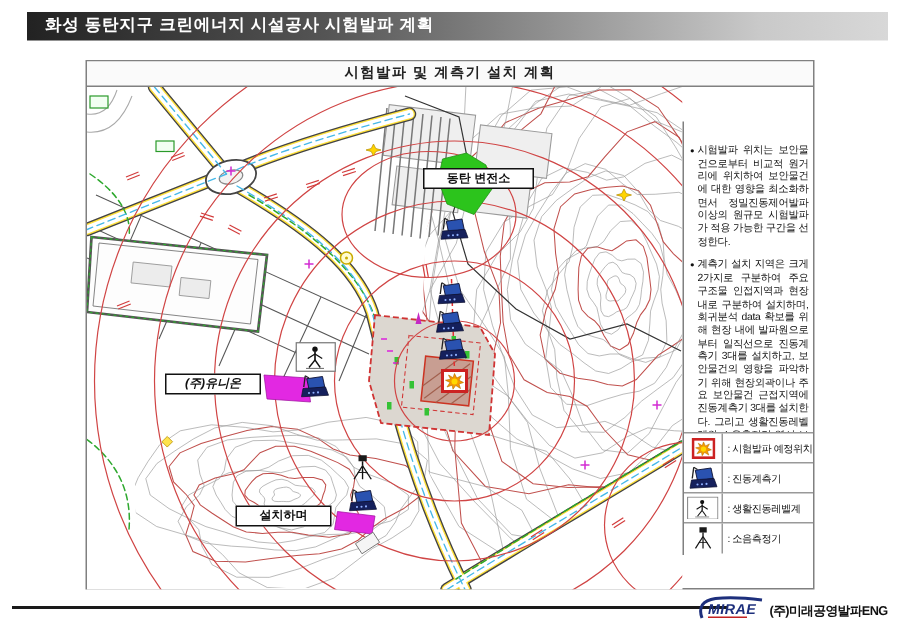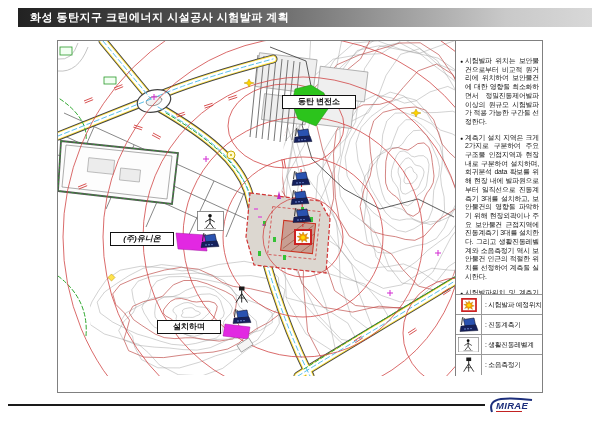--- a/index.html
+++ b/index.html
@@ -15,21 +15,21 @@
   }
   .main-box{
     position:absolute;left:57px;top:40px;width:486px;height:353px;
     border:1px solid #808080;box-sizing:border-box;background:#fff;
   }
   .box-header{
     height:16px;border-bottom:1px solid #808080;background:#fafafa;
     text-align:center;font-size:9.5px;font-weight:bold;color:#222;
     line-height:16px;letter-spacing:1px;
   }
-  .box-content{display:flex;height:335px;}
+  .box-content{display:flex;height:335px;align-items:center;}
   .map-area{position:relative;width:397px;height:335px;background:#fff;overflow:hidden;}
   .map-area svg{position:absolute;left:0;top:0;}
   .map-label{
     position:absolute;border:1px solid #111;background:#fff;z-index:6;
     font-size:8px;font-weight:bold;color:#111;text-align:center;
     padding:1px 2px;white-space:nowrap;line-height:10px;
   }
   .right-panel{
     position:relative;width:87px;border-left:1px solid #808080;
     box-sizing:border-box;padding:16px 3px 0 4px;background:#fff;
@@ -48,29 +48,30 @@
   .legend-row:last-child{border-bottom:none;}
   .legend-icon-cell{
     width:26px;border-right:1px solid #999;display:flex;
     align-items:center;justify-content:center;box-sizing:border-box;
   }
   .legend-label-cell{
     flex:1;display:flex;align-items:center;padding-left:3px;
     font-size:6.8px;color:#111;letter-spacing:-0.3px;white-space:nowrap;
   }
   .footer-line{position:absolute;left:8px;top:404px;width:477px;height:2px;background:#1a1a1a;}
-  .footer-logo{position:absolute;left:489px;top:397px;display:flex;align-items:flex-end;}
+  .footer-logo{position:absolute;left:465px;top:397px;display:flex;align-items:flex-end;}
   .company-name{font-size:8.5px;font-weight:bold;color:#111;margin-left:2px;letter-spacing:-0.4px;}
 </style>
 </head>
 <body>
 
 <div class="title-bar">화성 동탄지구 크린에너지 시설공사 시험발파 계획</div>
 
 <div class="main-box">
+  <div class="box-header">시험발파 및 계측기 설치 계획</div>
   <div class="box-content">
 
     <div class="map-area">
       <svg width="397" height="335" viewBox="0 0 397 335">
         <defs>
           <clipPath id="clip-hillA">
               <polygon points="252,0 397,0 397,234 258,330 220,238 226,96 246,36"></polygon>
             </clipPath>
           <clipPath id="clip-hillB">
               <polygon points="30,196 222,200 238,334 34,334"></polygon>
@@ -424,13 +425,14 @@
   </div>
 </div>
 
 <div class="footer-line"></div>
 <div class="footer-logo">
   <svg width="46" height="17" viewBox="0 0 46 17">
     <path d="M3,15 Q-1,4 12,2 Q24,0.5 43,3" stroke="#1d2f7c" stroke-width="2" fill="none"></path>
     <text x="7" y="12" font-size="9.5" font-style="italic" font-weight="bold" fill="#1d2f7c" font-family="Liberation Sans, sans-serif" letter-spacing="0.3">MIRAE</text>
     <rect x="7" y="14" width="26" height="1" fill="#c22222"></rect>
   </svg>
+  <span class="company-name">(주)미래공영발파ENG</span>
 </div>
 
 </body></html>

